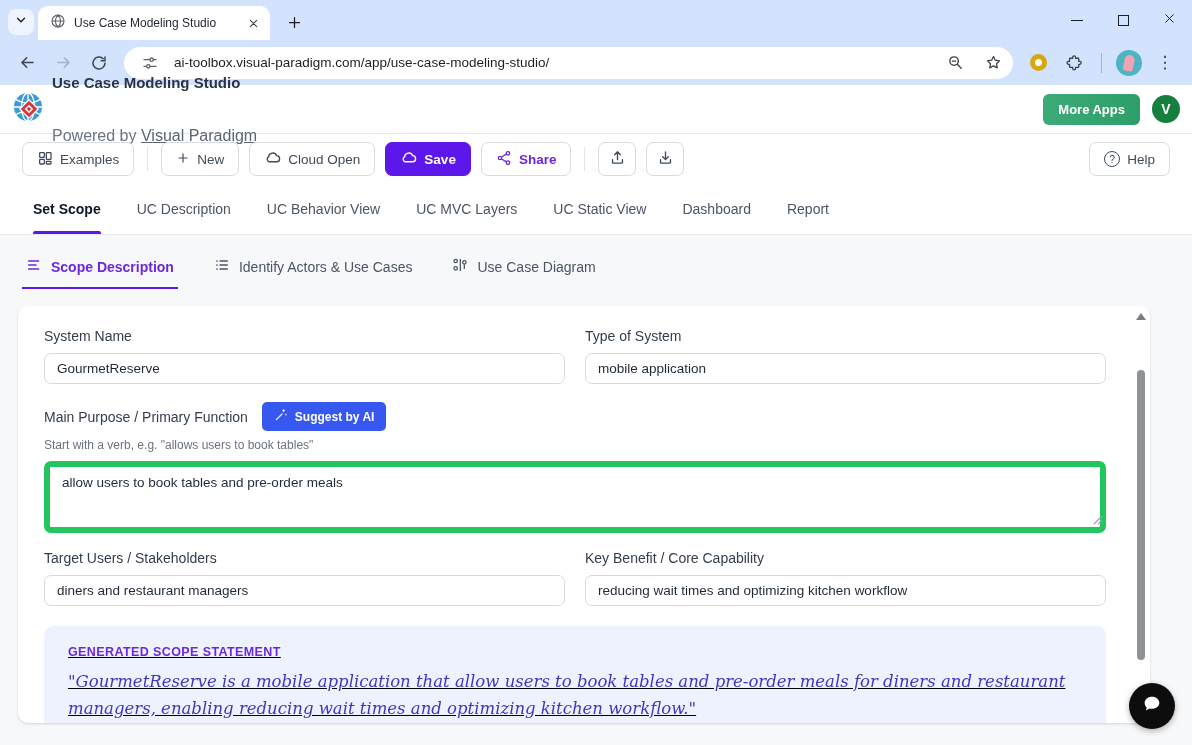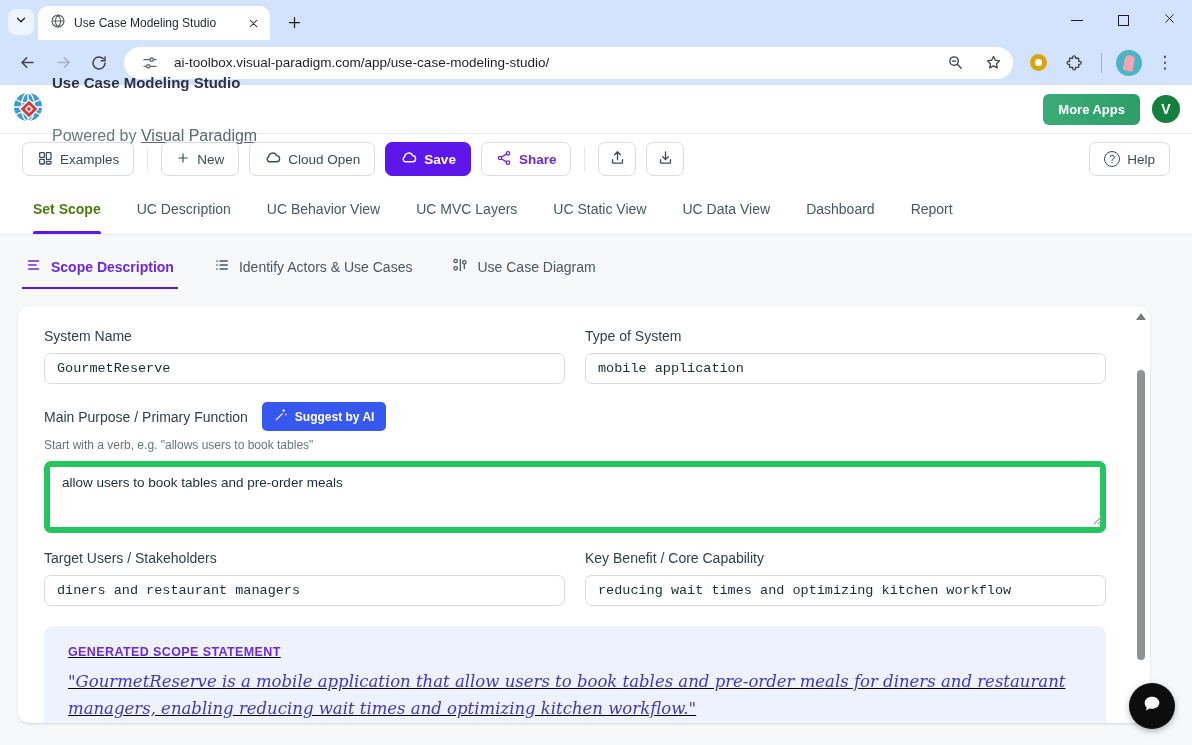--- a/index.html
+++ b/index.html
@@ -44,36 +44,36 @@
   .btn.primary { background:#5e17eb; border-color:#5e17eb; color:#fff; font-weight:700; }
   .btn.share-btn { color:#6d28d9;font-weight:bold; }
   .btn.icon-only { width:38px; padding:0; justify-content:center; }
   .vdiv { width:1px; height:24px; background:#e2e6ec; margin:0 3px; }
   .help-wrap { margin-left:auto; }
   .q-circle { width:16px; height:16px; border:1.4px solid #3f4a5a; border-radius:50%; font-size:10.5px; display:flex; align-items:center; justify-content:center; color:#3f4a5a; }
 
   
   .main-tabs { height:51px; background:#fff; border-bottom:1px solid #e7e9ee; display:flex; align-items:stretch; padding:0 33px; gap:36px; }
   .main-tab { display:flex; align-items:center; font-size:14px; color:#4b5563; position:relative; cursor:pointer; white-space:nowrap; }
-  .main-tab.active { color:#4d7c0f; font-weight:600; }
+  .main-tab.active { color:#0f172a; font-weight:600; }
   .main-tab.active::after { content:""; position:absolute; left:0; right:0; bottom:0; height:3px; background:#5e17eb; border-radius:2px 2px 0 0; }
 
   
   .content-bg { position:absolute; top:236px; left:0; right:0; bottom:0; background:#f7f8fa; }
   .sub-tabs { display:flex; padding:12px 0 0 22px; gap:32px; }
   .sub-tab { display:flex; align-items:center; gap:9px; font-size:14px; color:#4b5563; padding:9px 4px 13px; position:relative; cursor:pointer; }
   .sub-tab.active { color:#6d28d9; font-weight:600; }
   .sub-tab.active::after { content:""; position:absolute; left:0; right:0; bottom:0; height:2.5px; background:#5e17eb; }
   .sub-tab svg { flex:0 0 auto; }
 
   .card { position:absolute; left:18px; top:70px; width:1132px; height:417px; background:#fff; border-radius:10px; box-shadow:0 1px 3px rgba(16,24,40,.10),0 1px 2px rgba(16,24,40,.06); overflow:hidden; }
   .card-inner { padding:13px 44px 0 26px; }
   .form-grid { display:grid; grid-template-columns:1fr 1fr; column-gap:20px; }
   .f-label { font-size:14px; font-weight:500; color:#333d4e; margin:9px 0 9px; }
-  .f-input { width:100%; height:31px; border:1px solid #d5d9e0; border-radius:7px; padding:0 12px; font-size:13.5px; color:#1f2937; font-family:Liberation Mono, monospace; background:#fff; outline:none; }
+  .f-input { width:100%; height:31px; border:1px solid #d5d9e0; border-radius:7px; padding:0 12px; font-size:13.5px; color:#1f2937; font-family:Liberation Sans, sans-serif; background:#fff; outline:none; }
   .purpose-head { display:flex; align-items:center; gap:14px; margin-top:18px; }
   .suggest-btn { background:#3657f0; border:none; color:#fff; font-size:12px; font-weight:600; border-radius:5px; padding:6px 12px; display:inline-flex; align-items:center; gap:7px; cursor:pointer; font-family:inherit; }
   .hint { font-size:12px; color:#6b7280; margin:7px 0 9px; }
   .ta-wrap { position:relative; }
   textarea.f-area { width:100%; height:72px; border:6px solid #22c55e; border-radius:7px; padding:8px 12px; font-size:13.5px; color:#1f2937; font-family:inherit; resize:none; outline:none; display:block; }
   .resize-grip { position:absolute; right:3px; bottom:4px; cursor:nwse-resize; }
   .row3 { margin-top:8px; }
 
   .scope-box { background:#eef2fe; border-radius:9px; padding:19px 24px; margin-top:20px;text-decoration:underline; }
   .scope-heading { color:#6d28d9; font-size:12.5px; font-weight:700; letter-spacing:.4px; }
@@ -283,21 +283,20 @@
     </button>
   </div>
 </div>
 
 <div class="main-tabs">
   <div class="main-tab active">Set Scope</div>
   <div class="main-tab">UC Description</div>
   <div class="main-tab">UC Behavior View</div>
   <div class="main-tab">UC MVC Layers</div>
   <div class="main-tab">UC Static View</div>
-  <div class="main-tab">UC Data View</div>
   <div class="main-tab">Dashboard</div>
   <div class="main-tab">Report</div>
 </div>
 
 <div class="content-bg">
   <div class="sub-tabs">
     <div class="sub-tab active">
       <span>
         <svg width="16" height="16" viewBox="0 0 24 24" fill="none" stroke="#6d28d9" stroke-width="2.1" stroke-linecap="round">
             <path d="M4 6h15M4 12h11M4 18h15"></path>

